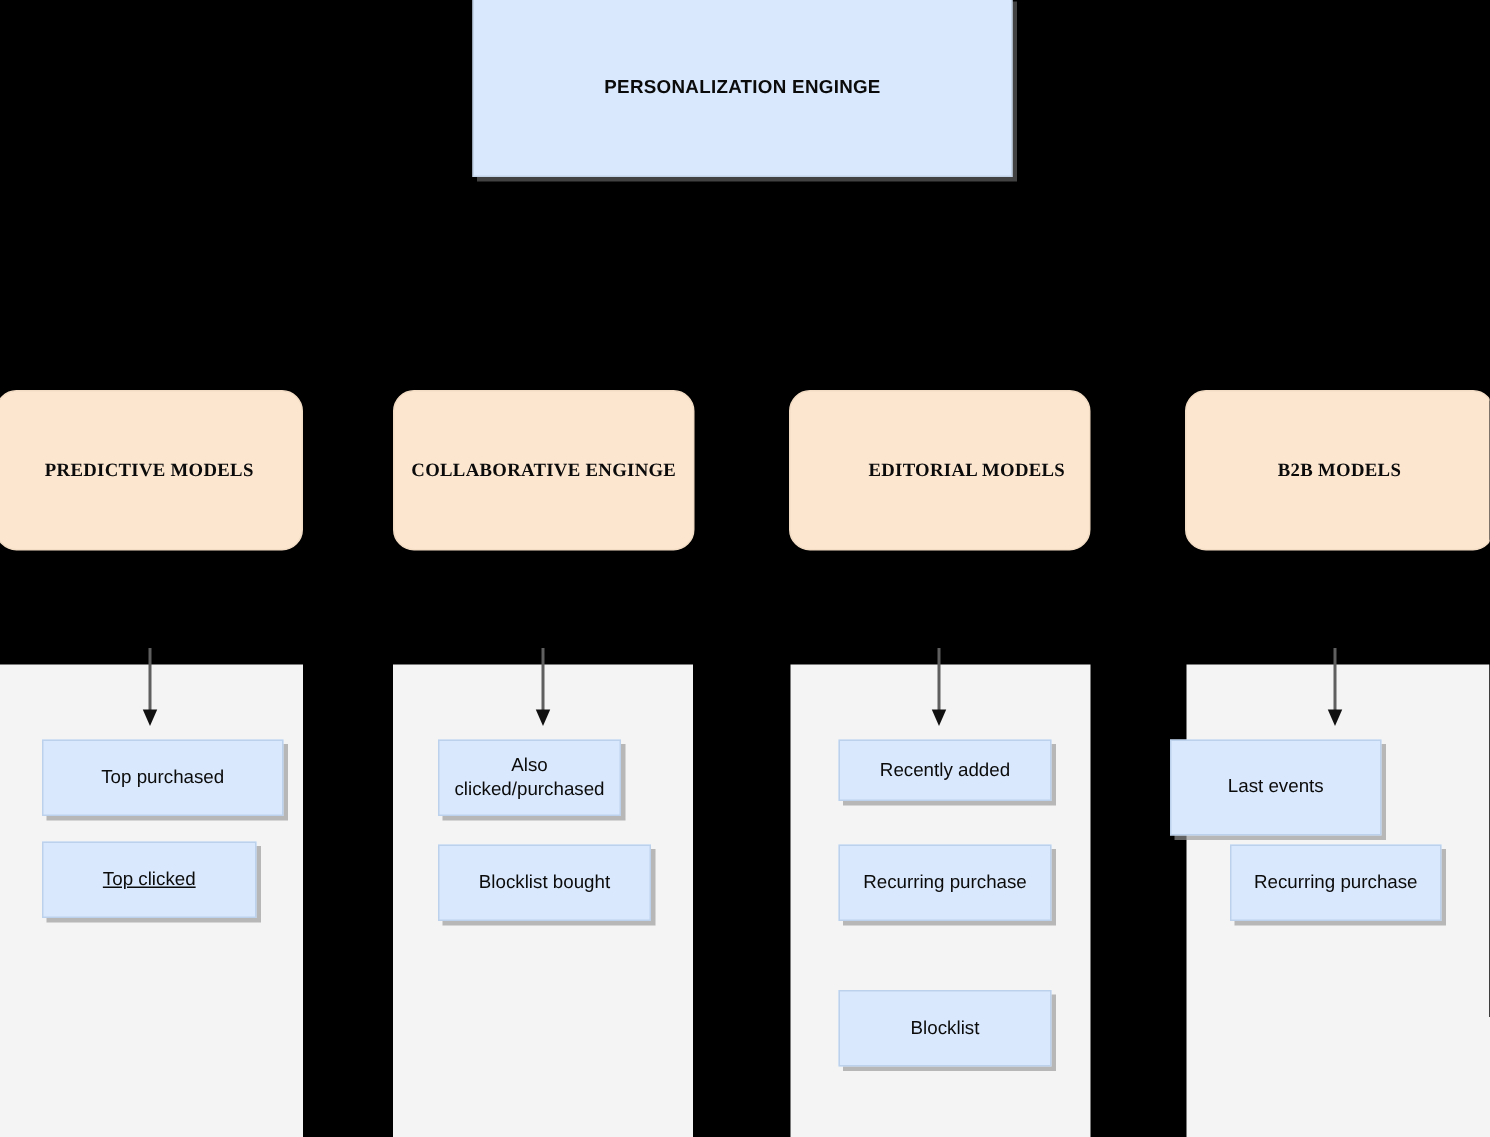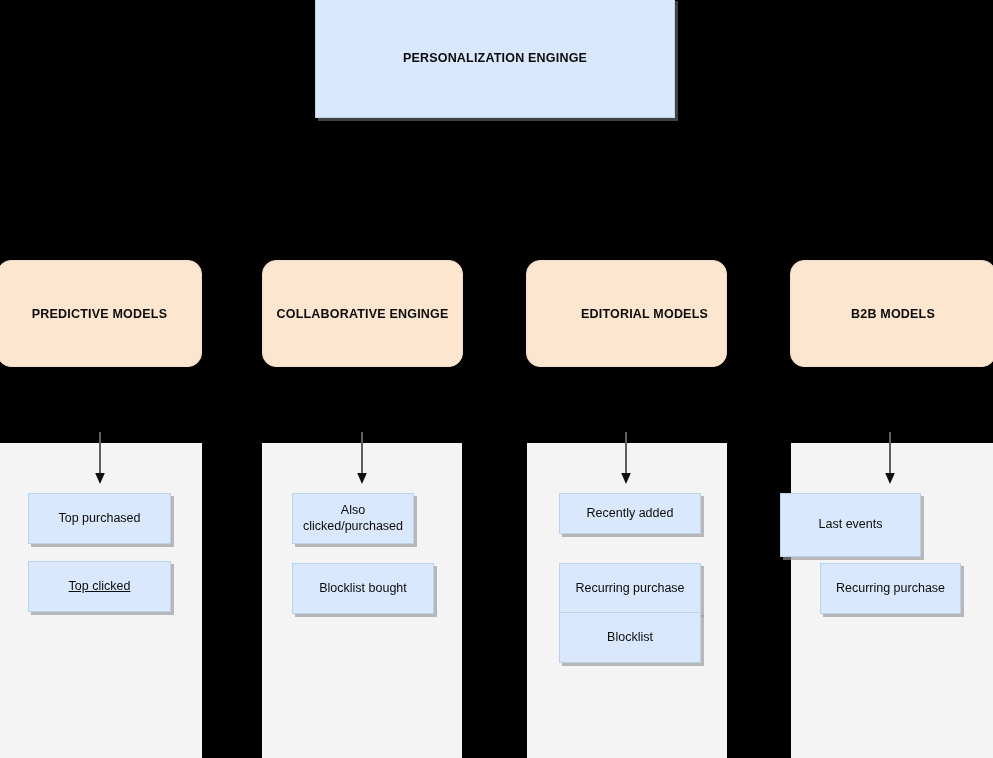--- a/index.html
+++ b/index.html
@@ -61,20 +61,21 @@
     align-items: center;
     justify-content: center;
   }
   .model-label {
     font-size: 12.5px;
     font-weight: bold;
     letter-spacing: 0.2px;
     color: #0b0b0b;
     text-align: center;
     padding: 0 8px;
+    font-family: Liberation Serif, serif;
   }
 
   
   .col-panel {
     position: absolute;
     top: 443px;
     height: 315px;
     background: #f4f4f4;
     box-sizing: border-box;
   }
@@ -145,26 +146,26 @@
   </svg>
   <svg class="arrow" style="left:618px;" viewBox="0 0 16 54">
     <line x1="8" y1="0" x2="8" y2="42" stroke="#5f5f5f" stroke-width="2"></line>
     <polygon points="8,52 3.2,41 12.8,41" fill="#111111"></polygon>
   </svg>
   <svg class="arrow" style="left:882px;" viewBox="0 0 16 54">
     <line x1="8" y1="0" x2="8" y2="42" stroke="#5f5f5f" stroke-width="2"></line>
     <polygon points="8,52 3.2,41 12.8,41" fill="#111111"></polygon>
   </svg>
 
-  <div class="leaf-box" style="left:28px; top:493px; width:143px; height:51px;">Top purchased</div>
+  <div class="leaf-box" style="left:28px; top:493px; width:161px; height:51px;">Top purchased</div>
   <div class="leaf-box" style="left:28px; top:561px; width:143px; height:51px;text-decoration:underline;">Top clicked</div>
 
   <div class="leaf-box" style="left:292px; top:493px; width:122px; height:51px;">Also clicked/purchased</div>
   <div class="leaf-box" style="left:292px; top:563px; width:142px; height:51px;">Blocklist bought</div>
 
   <div class="leaf-box" style="left:559px; top:493px; width:142px; height:41px;">Recently added</div>
   <div class="leaf-box" style="left:559px; top:563px; width:142px; height:51px;">Recurring purchase</div>
-  <div class="leaf-box" style="left:559px; top:612px; width:142px; height:51px;">Blocklist</div>
+  <div class="leaf-box" style="left:559px; top:660px; width:142px; height:51px;">Blocklist</div>
 
   <div class="leaf-box" style="left:780px; top:493px; width:141px; height:64px;">Last events</div>
   <div class="leaf-box" style="left:820px; top:563px; width:141px; height:51px;">Recurring purchase</div>
 
 </div>
 
 </body></html>

